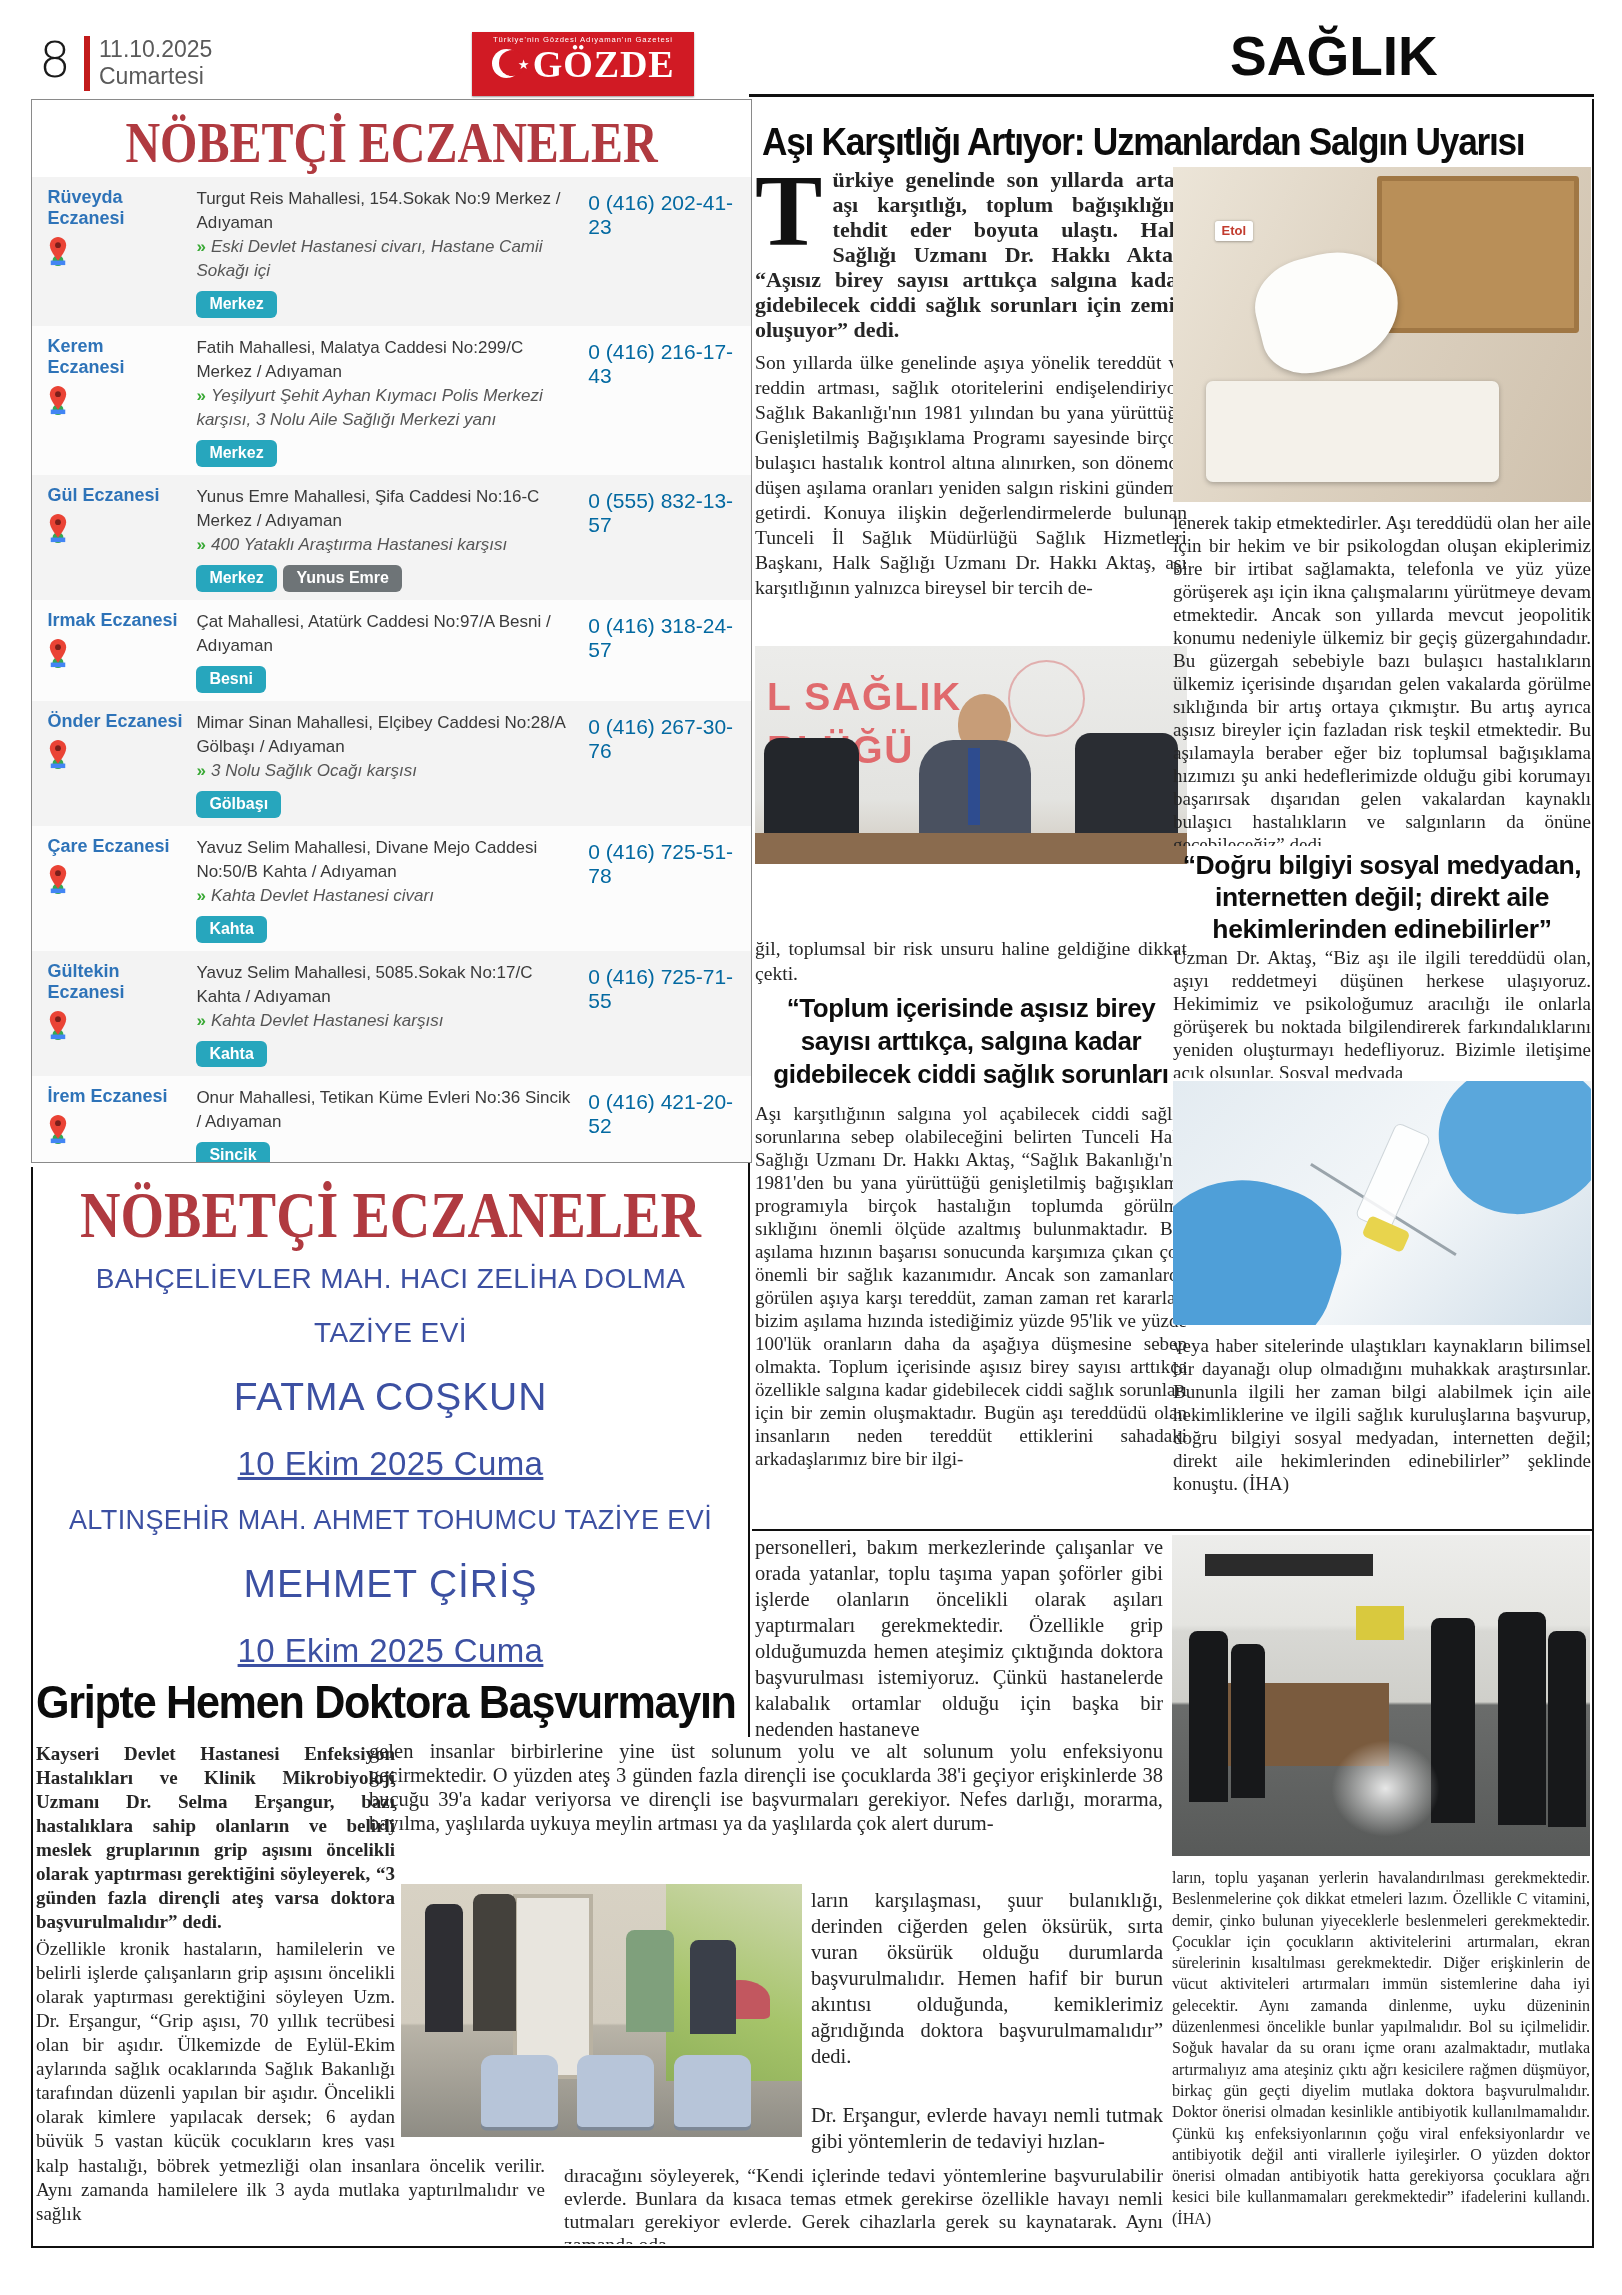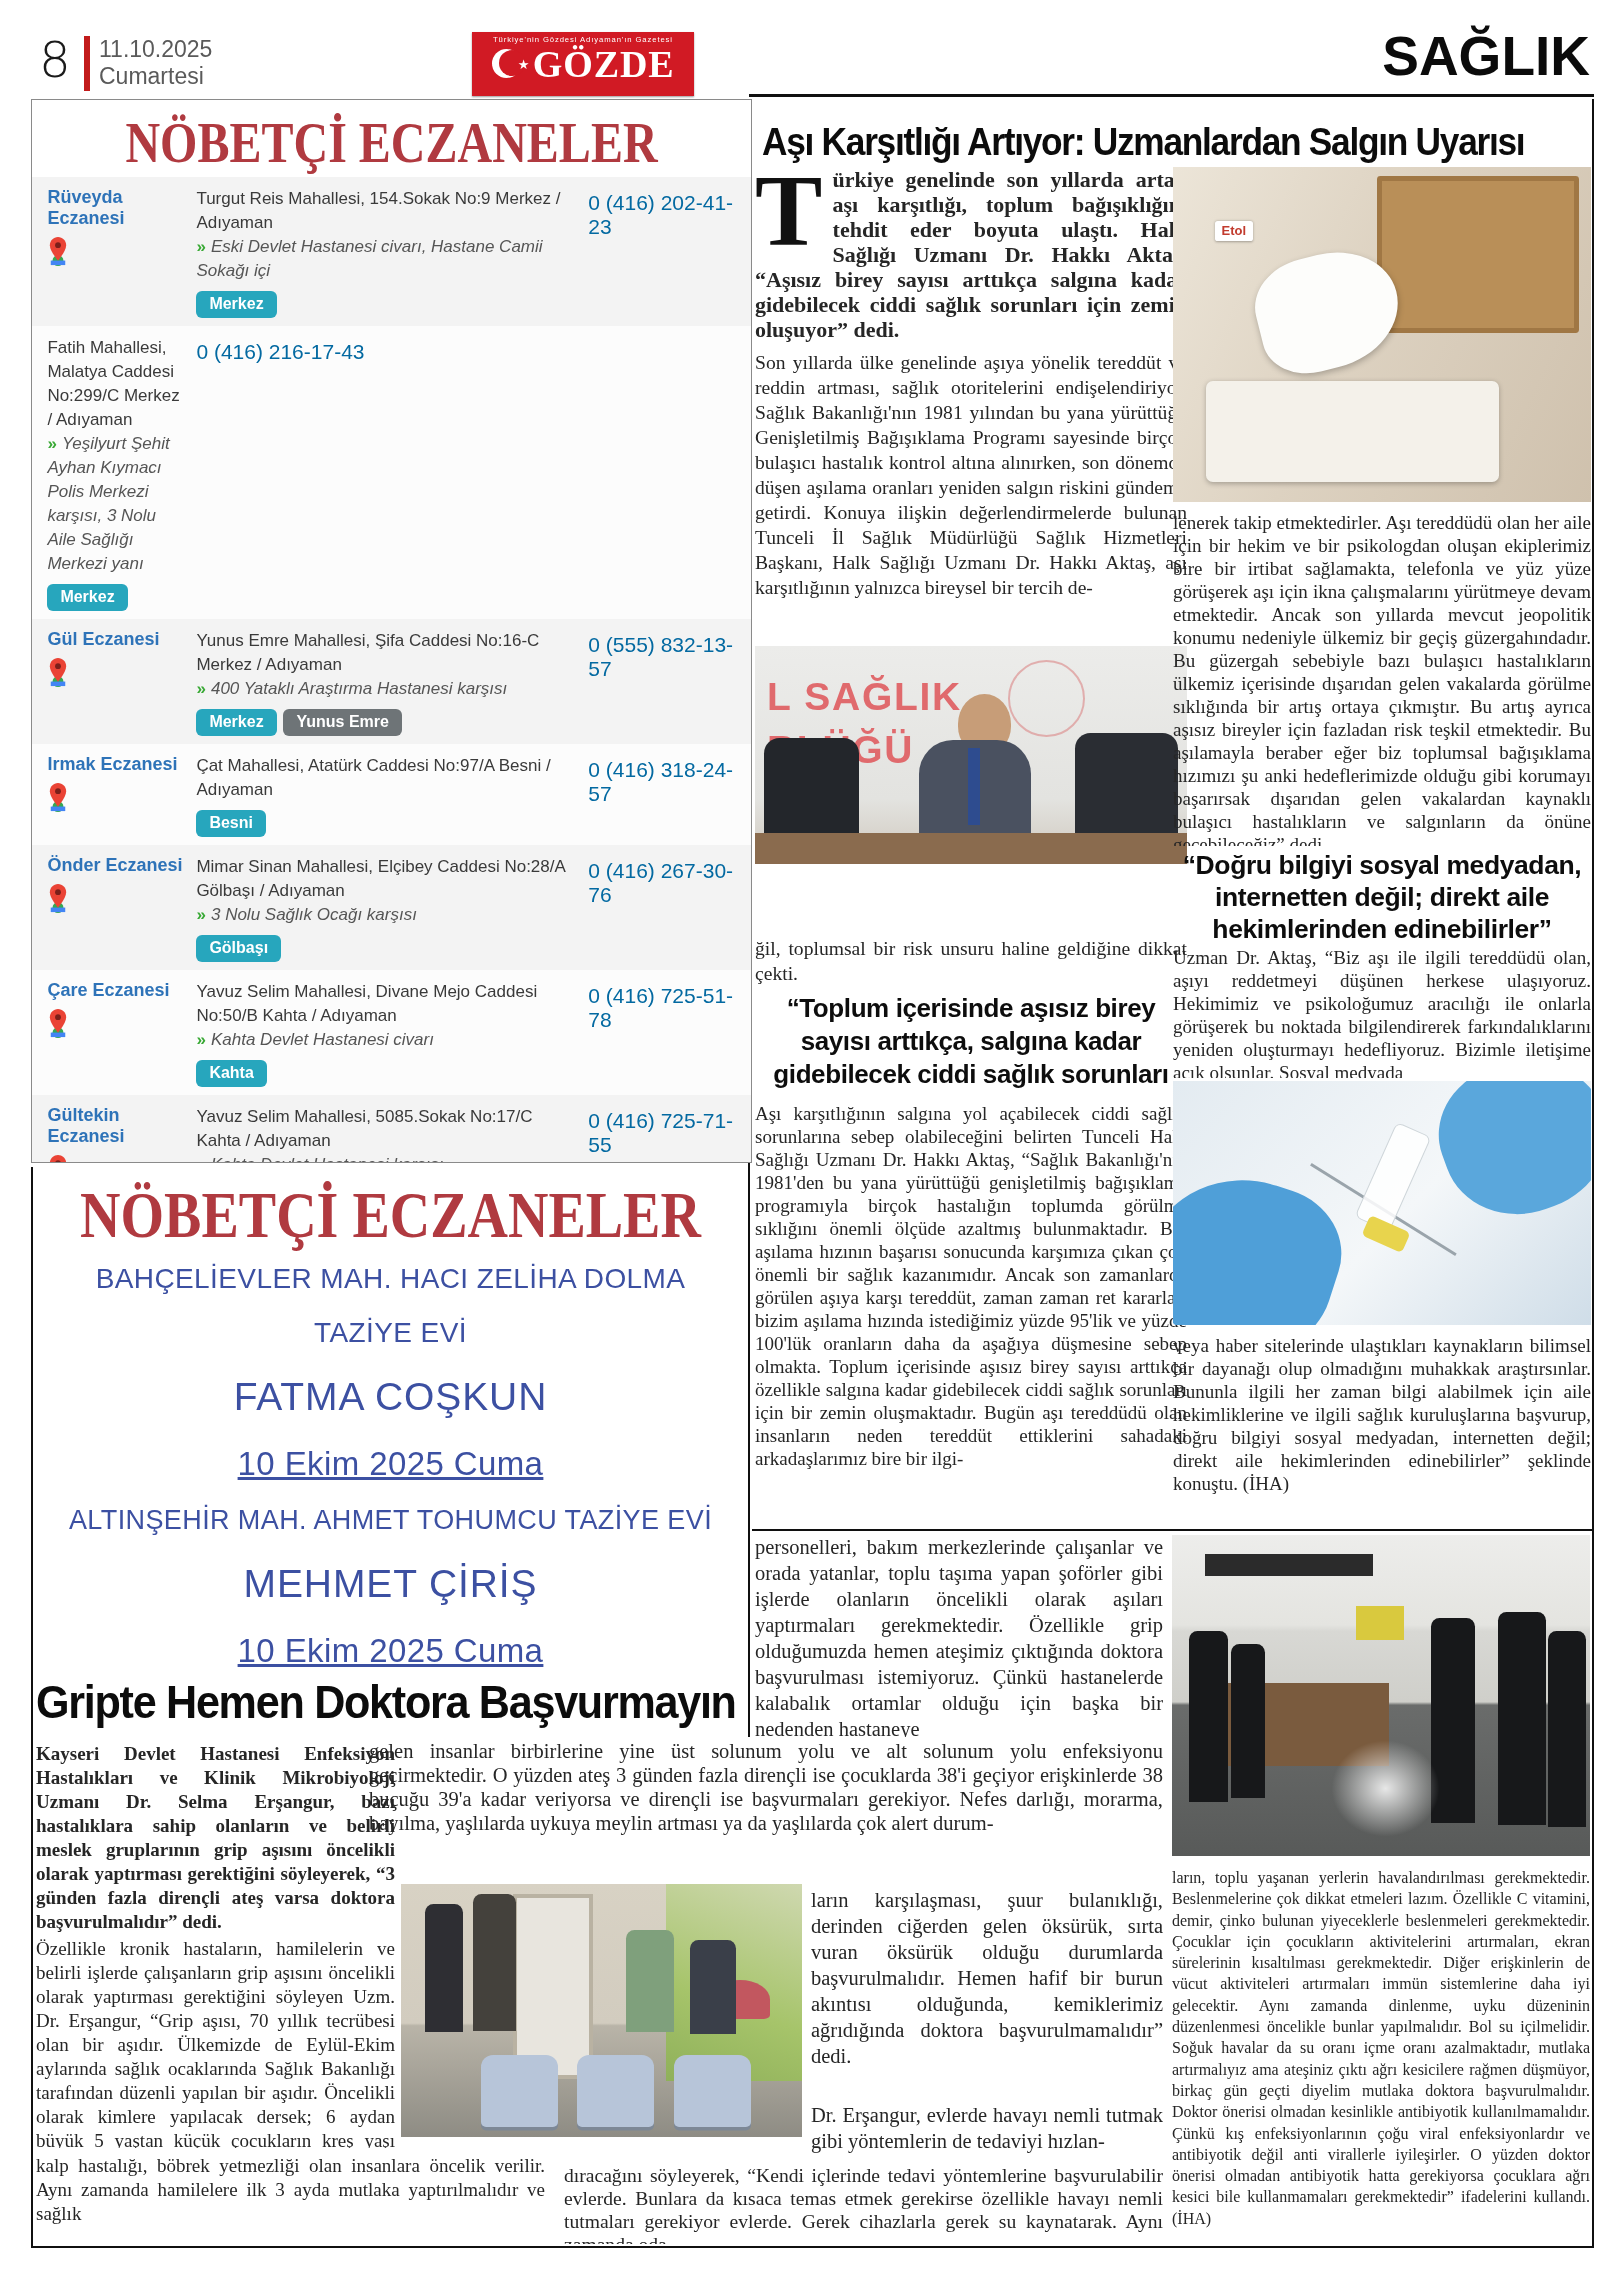--- a/index.html
+++ b/index.html
@@ -19,21 +19,21 @@
   .date-bar{width:6px;height:55px;background:#c21b1b;}
   .date-block{font-size:23px;line-height:27px;color:#5a5a5a;}
   .logo{background:var(--logo_red);display:flex;align-items:center;justify-content:center;gap:10.2px;
         box-shadow:0 0.9px 1.7px rgba(0,0,0,.4);}
   .logo-tagline{position:absolute;top:2.6px;left:0;right:0;text-align:center;color:#fff;font-size:7.7px;letter-spacing:0.9px;}
   .logo-title{color:#fff;font-family:"Liberation Serif",serif;font-weight:900;font-size:38px;letter-spacing:0.9px;}
   .crescent{position:relative;width:31px;height:31px;}
   .crescent .c1{position:absolute;left:0;top:0;width:29px;height:29px;border-radius:50%;background:#fff;}
   .crescent .c2{position:absolute;left:7.7px;top:1.7px;width:26px;height:26px;border-radius:50%;background:var(--logo_red);}
   .crescent .star{position:absolute;right:-6.8px;top:8.5px;color:#fff;font-size:13px;}
-  .section-title{font-size:55px;font-weight:900;letter-spacing:0px;color:#0b0b0b;text-align:right;}
+  .section-title{font-size:55px;font-weight:900;letter-spacing:0px;color:#0b0b0b;text-align:left;}
 
   
   .pharm-box{border:0.9px solid #8a8a8a;background:#fff;overflow:hidden;}
   .red-title{font-family:"Liberation Serif","DejaVu Serif",serif;font-weight:900;color:var(--title_red);
              text-align:center;transform:scale(1,1.18);transform-origin:center top;}
   .pharm-row{display:grid;grid-template-columns:137px 1fr 149px;column-gap:12px;padding:10.2px 13.7px 8.5px 15.4px;}
   .pharm-row.odd{background:#f3f3f3;}
   .pharm-row.even{background:#fcfcfc;}
   .pharm-name{color:var(--link_blue);font-weight:700;font-size:18px;line-height:20.5px;cursor:pointer;}
   .pin{margin-top:8.5px;display:inline-block;}
@@ -145,20 +145,29 @@
         <div class="dir"><span class="dir-marker">»</span><span>Eski Devlet Hastanesi civarı, Hastane Camii Sokağı içi</span></div>
         <div class="badges">
             <span class="badge">Merkez</span>
           </div>
       </div>
       <div class="phone">0 (416) 202-41-23</div>
     </div>
 
     <div class="pharm-row even">
       <div>
+        <div class="pharm-name">Kerem Eczanesi</div>
+        <span class="pin"><svg width="22" height="29" viewBox="0 0 24 32">
+              <circle cx="12" cy="26" r="6" fill="#34a853"></circle>
+              <path d="M4 26 H20 V31 H4 Z" fill="#4285f4"></path>
+              <path d="M12 0C7 0 3 4 3 9c0 6.6 9 17 9 17s9-10.4 9-17c0-5-4-9-9-9z" fill="#ea4335"></path>
+              <circle cx="12" cy="9" r="3.2" fill="#7b1f1a"></circle>
+            </svg></span>
+      </div>
+      <div>
         <div class="addr">Fatih Mahallesi, Malatya Caddesi No:299/C Merkez / Adıyaman</div>
         <div class="dir"><span class="dir-marker">»</span><span>Yeşilyurt Şehit Ayhan Kıymacı Polis Merkezi karşısı, 3 Nolu Aile Sağlığı Merkezi yanı</span></div>
         <div class="badges">
             <span class="badge">Merkez</span>
           </div>
       </div>
       <div class="phone">0 (416) 216-17-43</div>
     </div>
 
     <div class="pharm-row odd">

